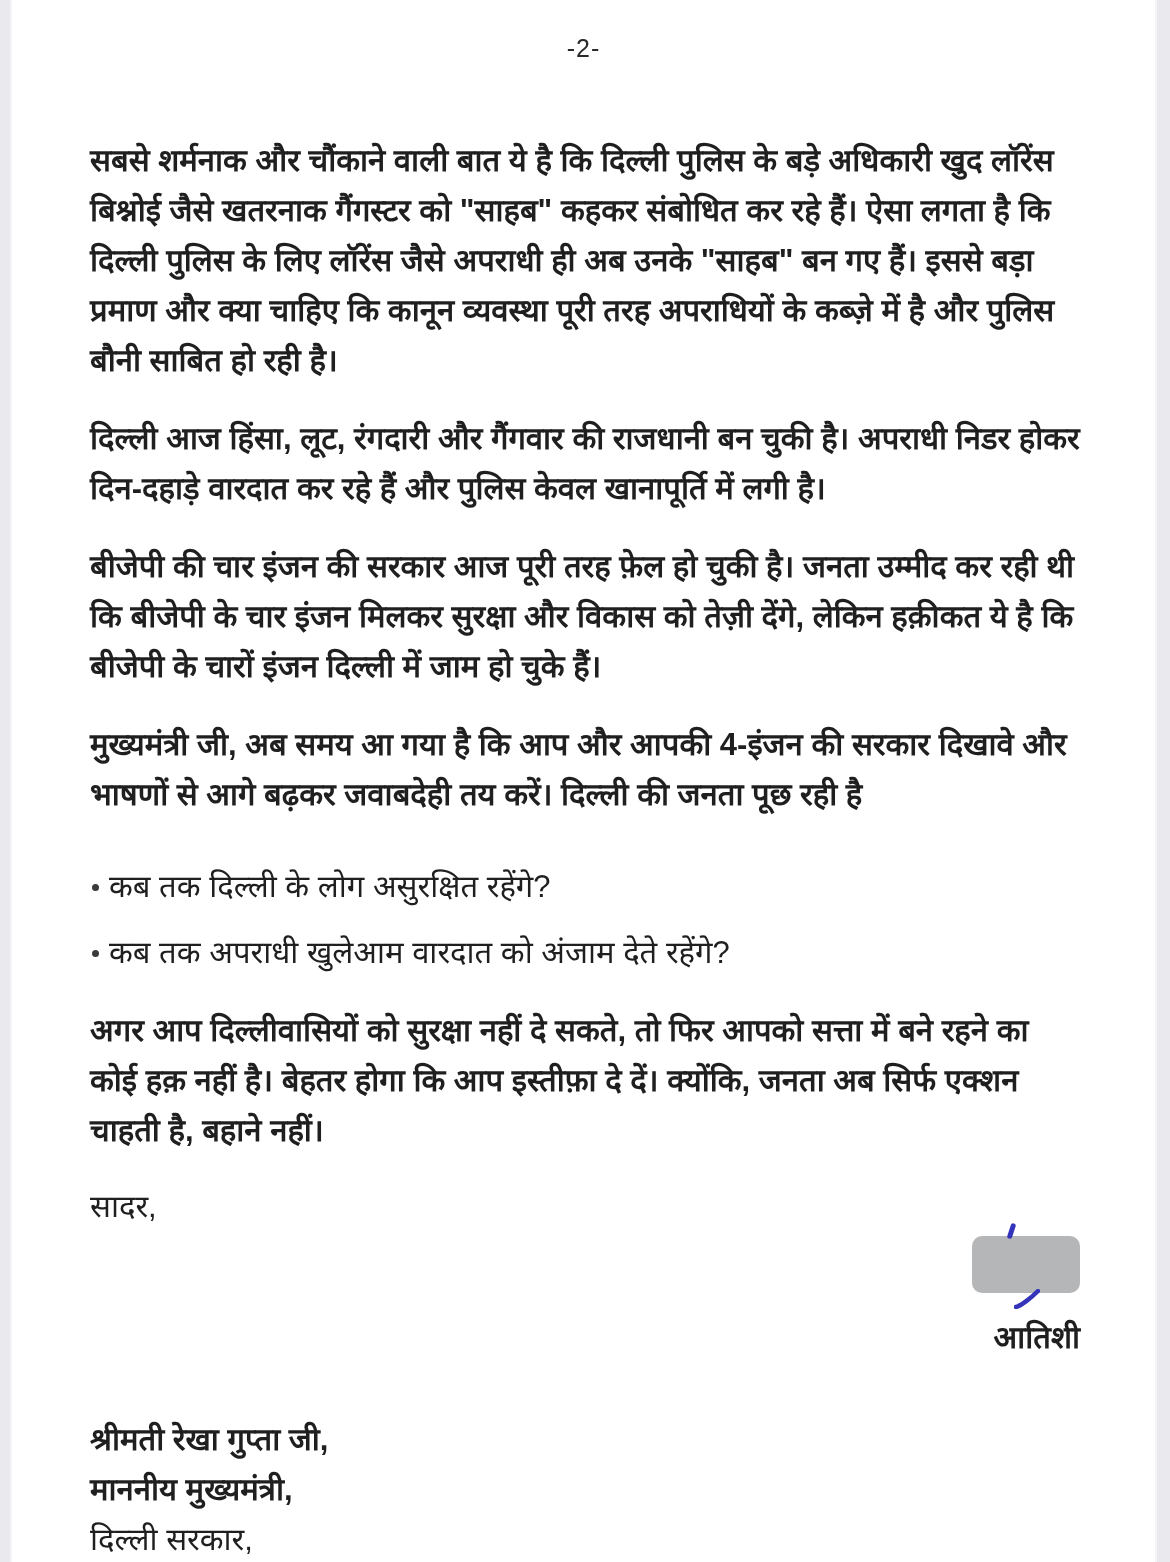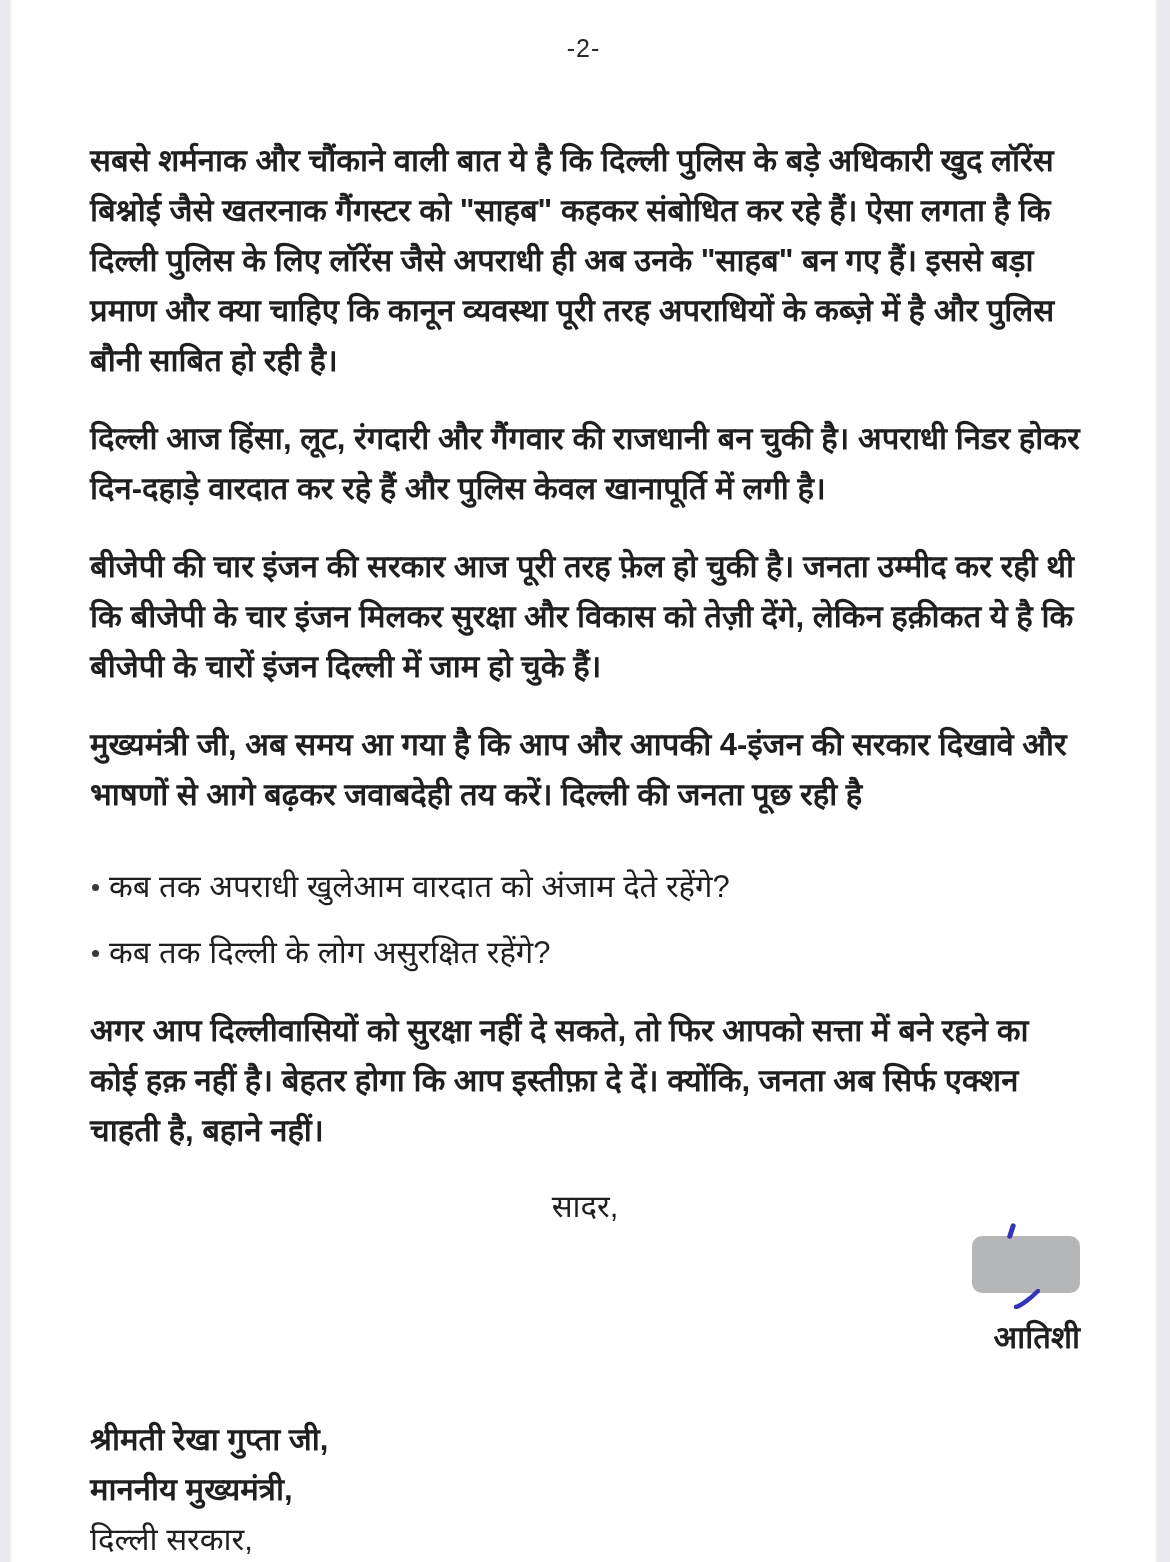--- a/index.html
+++ b/index.html
@@ -72,21 +72,21 @@
     width: 7px;
     height: 7px;
     border-radius: 50%;
     background: #3a3a3a;
     margin: 22px 10px 0 2px;
   }
   .bullet-text { flex: 1; }
 
   .signoff {
     margin: 26px 0 0 0;
-    text-align: center;
+    text-align: left;
   }
 
   .sig-area {
     position: relative;
     width: 108px;
     height: 57px;
     margin: 4px 0 0 auto;
   }
   .redact-box {
     width: 108px;
@@ -134,25 +134,25 @@
 
     <div class="content">
       <p class="para">सबसे शर्मनाक और चौंकाने वाली बात ये है कि दिल्ली पुलिस के बड़े अधिकारी खुद लॉरेंस बिश्नोई जैसे खतरनाक गैंगस्टर को "साहब" कहकर संबोधित कर रहे हैं। ऐसा लगता है कि दिल्ली पुलिस के लिए लॉरेंस जैसे अपराधी ही अब उनके "साहब" बन गए हैं। इससे बड़ा प्रमाण और क्या चाहिए कि कानून व्यवस्था पूरी तरह अपराधियों के कब्ज़े में है और पुलिस बौनी साबित हो रही है।</p>
       <p class="para">दिल्ली आज हिंसा, लूट, रंगदारी और गैंगवार की राजधानी बन चुकी है। अपराधी निडर होकर दिन-दहाड़े वारदात कर रहे हैं और पुलिस केवल खानापूर्ति में लगी है।</p>
       <p class="para">बीजेपी की चार इंजन की सरकार आज पूरी तरह फ़ेल हो चुकी है। जनता उम्मीद कर रही थी कि बीजेपी के चार इंजन मिलकर सुरक्षा और विकास को तेज़ी देंगे, लेकिन हक़ीकत ये है कि बीजेपी के चारों इंजन दिल्ली में जाम हो चुके हैं।</p>
       <p class="para" style="margin-bottom:14px;">मुख्यमंत्री जी, अब समय आ गया है कि आप और आपकी 4-इंजन की सरकार दिखावे और भाषणों से आगे बढ़कर जवाबदेही तय करें। दिल्ली की जनता पूछ रही है</p>
 
       <div class="bullets">
         <div class="bullet-row">
           <span class="bullet-dot"></span>
-          <span class="bullet-text">कब तक अपराधी खुलेआम वारदात को अंजाम देते रहेंगे?</span>
+          <span class="bullet-text">कब तक दिल्ली के लोग असुरक्षित रहेंगे?</span>
         </div>
         <div class="bullet-row">
           <span class="bullet-dot"></span>
-          <span class="bullet-text">कब तक दिल्ली के लोग असुरक्षित रहेंगे?</span>
+          <span class="bullet-text">कब तक अपराधी खुलेआम वारदात को अंजाम देते रहेंगे?</span>
         </div>
       </div>
 
       <p class="para" style="margin-bottom:0;">अगर आप दिल्लीवासियों को सुरक्षा नहीं दे सकते, तो फिर आपको सत्ता में बने रहने का कोई हक़ नहीं है। बेहतर होगा कि आप इस्तीफ़ा दे दें। क्योंकि, जनता अब सिर्फ एक्शन चाहती है, बहाने नहीं।</p>
 
       <div class="signoff">सादर,</div>
 
       <div class="sig-area">
         <span class="ink-top"></span>
         <div class="redact-box"></div>

